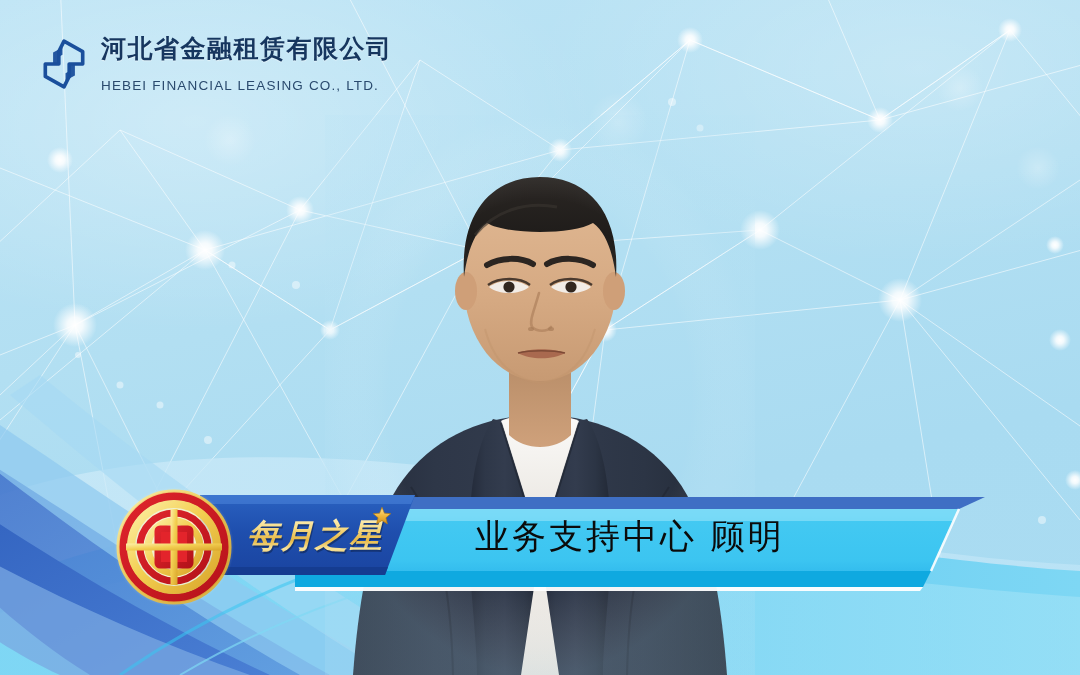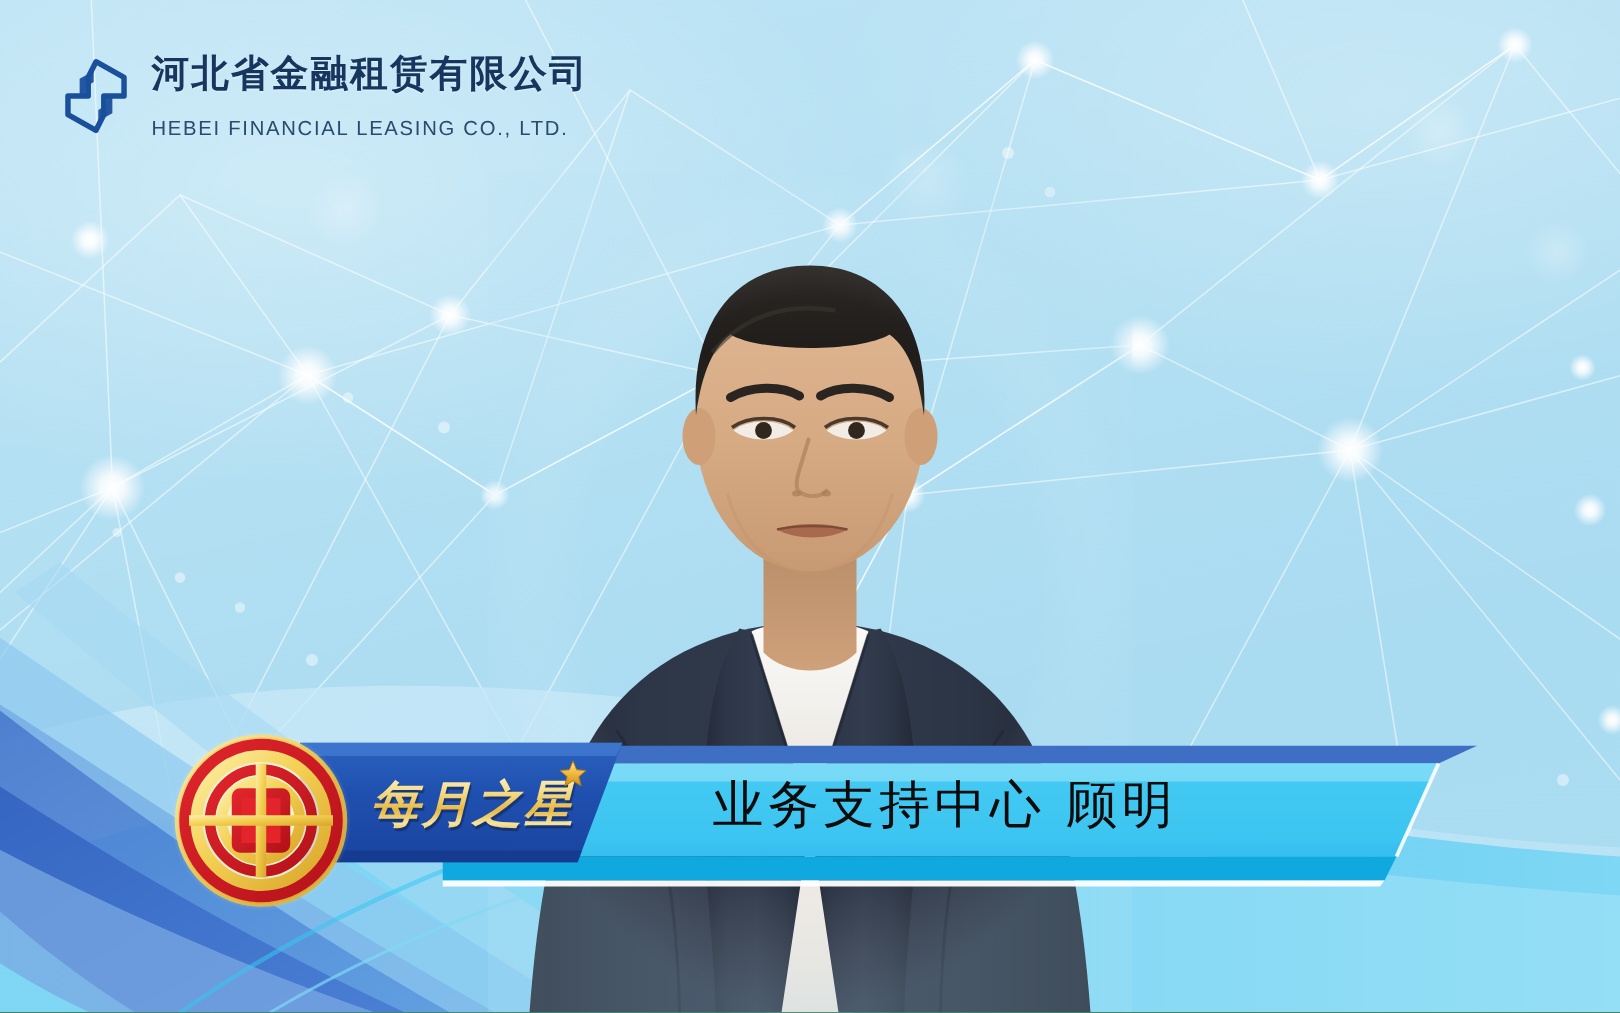--- a/index.html
+++ b/index.html
@@ -3,21 +3,21 @@
 <meta charset="utf-8">
 <style>
   html,body{margin:0;padding:0;background:#222;}
   *{box-sizing:border-box;}
 
   #stage{
     position:relative;
     width:1080px;height:675px;
     overflow:hidden;
     font-family:"Liberation Sans","DejaVu Sans",sans-serif;
-    background:#22c55e;
+    background:#bef264;
   }
 
   
   .bg-base{
     position:absolute;inset:0;
     background:
       radial-gradient(ellipse 60% 50% at 18% 18%, rgba(255,255,255,.30), rgba(255,255,255,0) 62%),
       radial-gradient(ellipse 55% 45% at 85% 10%, rgba(255,255,255,.22), rgba(255,255,255,0) 65%),
       linear-gradient(168deg,#bde4f5 0%,#b2dff2 42%,#a9dbf1 70%,#aadcf2 100%);
   }

